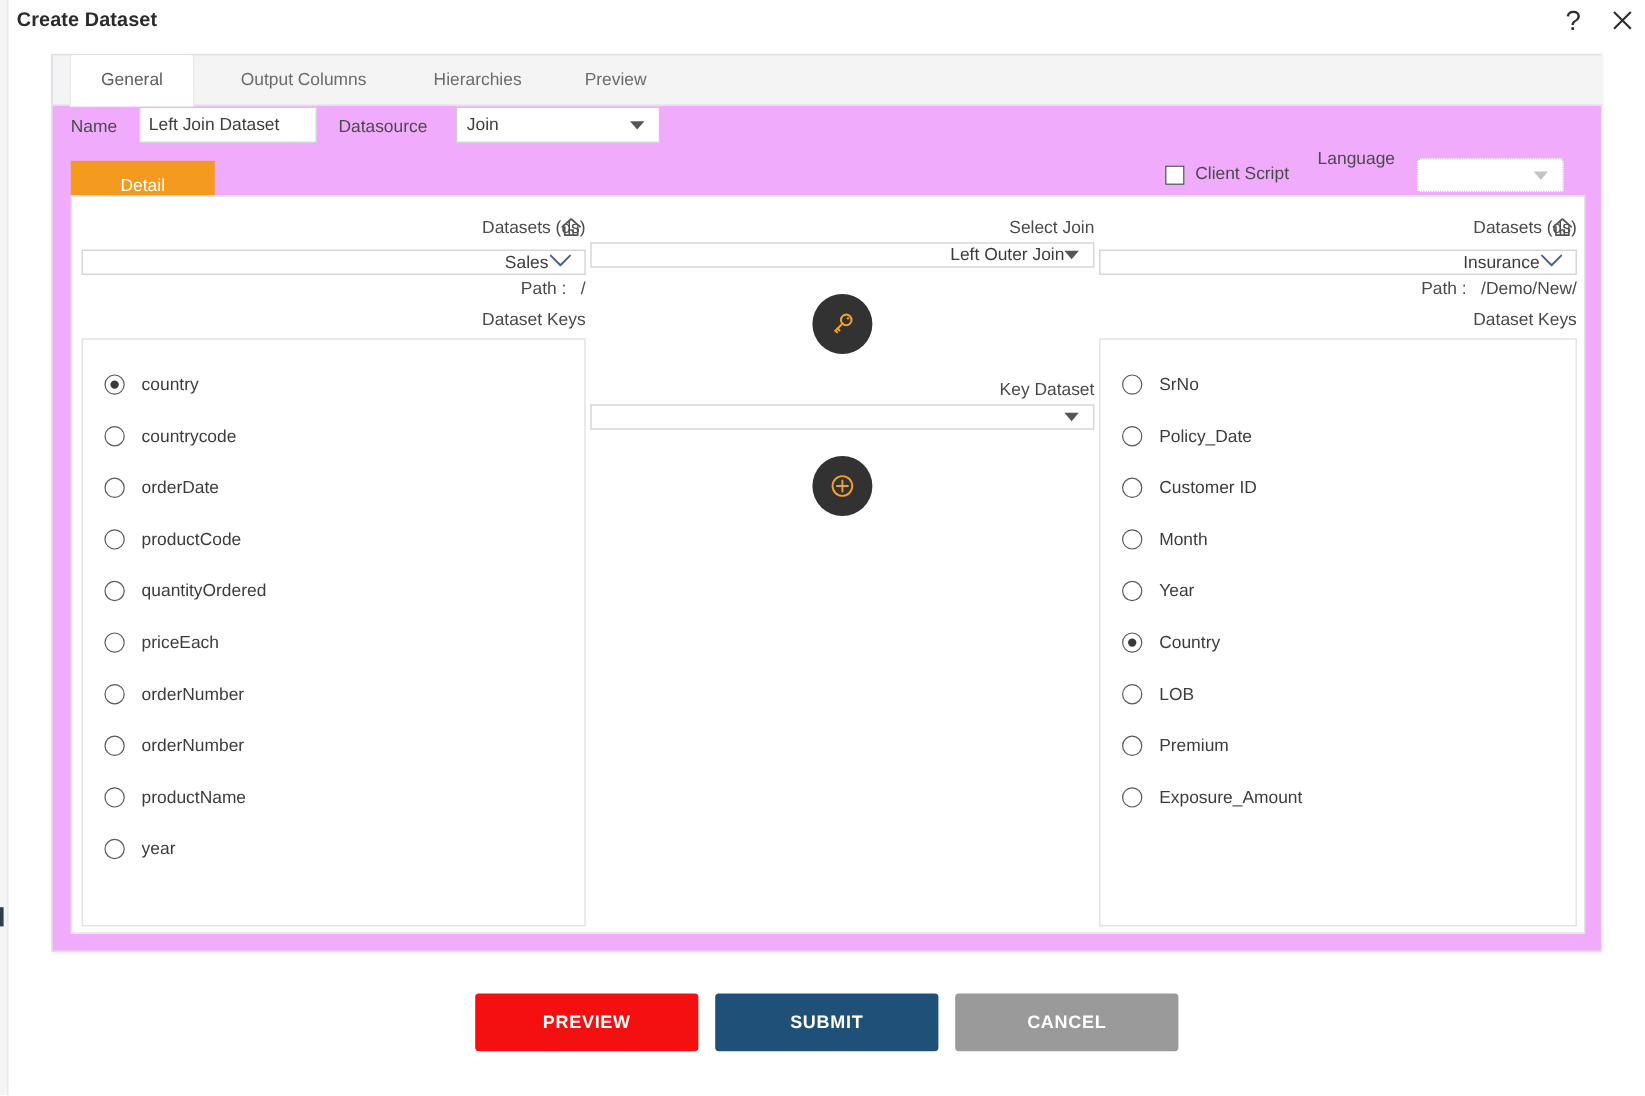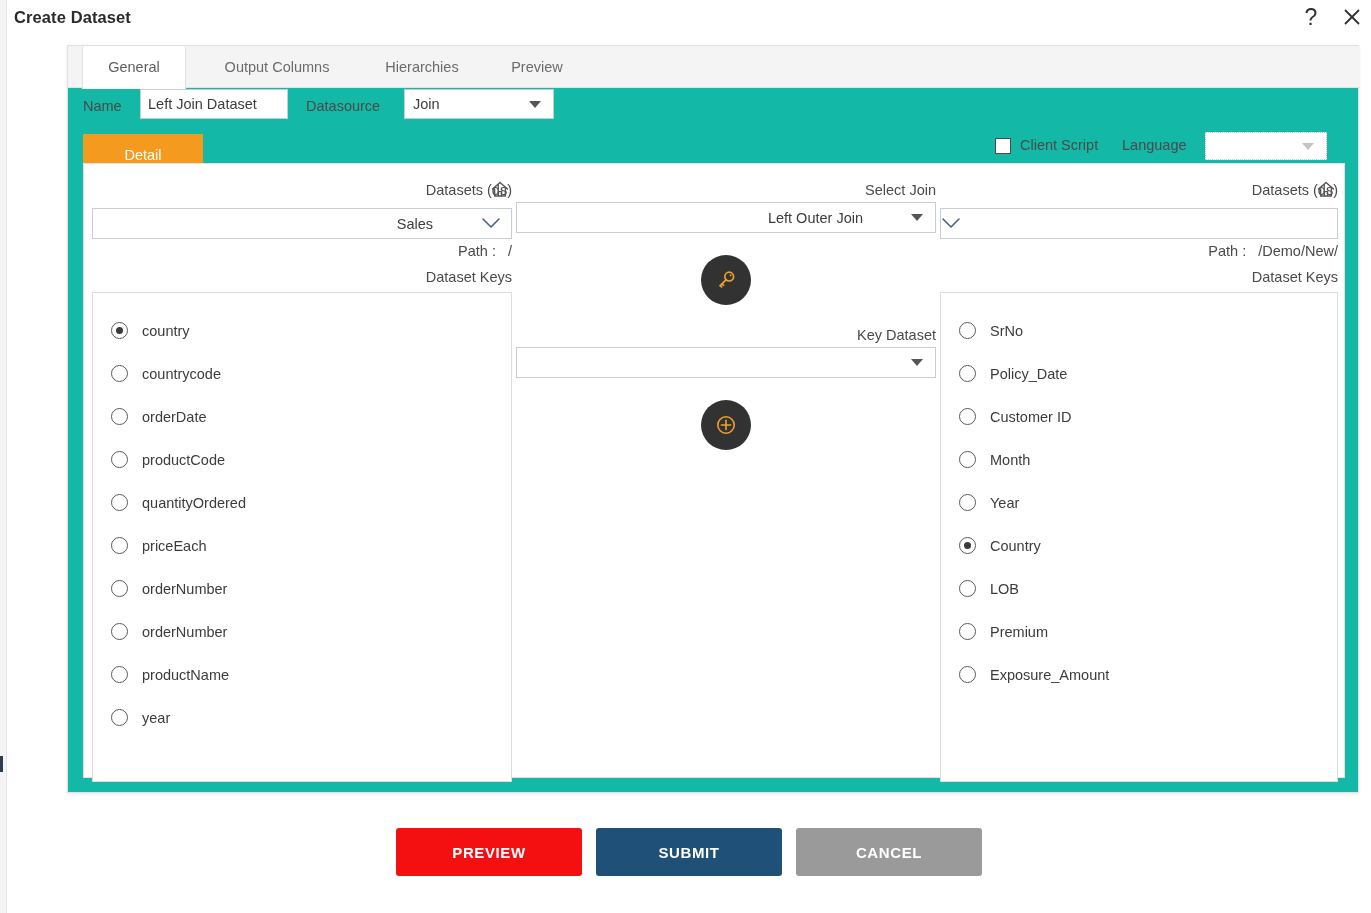--- a/index.html
+++ b/index.html
@@ -36,24 +36,23 @@
     width:30px; height:30px;
     display:flex; align-items:center; justify-content:center;
     cursor:pointer; color:#2f2f2f;
   }
   .tb-help { left:1296px; font-size:23px; line-height:1; }
   .tb-close { left:1337px; }
 
   
   .dialog-panel {
     position:absolute; left:43px; top:45px; width:1292px; height:748px;
-    background:#14b8a6;
+    background:#f0abfc;
     border:1px solid #e2e2e2;
     box-shadow:0 1px 3px rgba(0,0,0,.10);
-    margin-left:24px;
   }
 
   
   .tabstrip {
     position:absolute; left:0; top:0; width:1292px; height:42px;
     background:#f4f4f4; border-bottom:1px solid #e2e2e2;
   }
   .tab {
     position:absolute; top:0; height:42px;
     display:flex; align-items:center; justify-content:center;
@@ -73,21 +72,21 @@
 
   .name-label { position:absolute; left:15px; top:52px; }
   .name-input {
     position:absolute; left:72px; top:43px; width:148px; height:30px;
     border:1px solid #c8cdd4; background:#fff;
     font-family:"Liberation Sans", sans-serif; font-size:14.5px; color:#3c3c3c;
     padding:0 7px; outline:none;
   }
   .ds-label { position:absolute; left:238px; top:52px; }
   .ds-select {
-    position:absolute; left:336px; top:43px; width:150px; height:30px;
+    position:absolute; left:336px; top:43px; width:170px; height:30px;
     border:1px solid #c8cdd4; background:#fff;
     display:flex; align-items:center; cursor:pointer;
   }
   .ds-select .val { font-size:14.5px; color:#3c3c3c; padding-left:8px; flex:1; }
 
   .caret-solid {
     width:0; height:0;
     border-left:6px solid transparent; border-right:6px solid transparent;
     border-top:7px solid #555; margin-right:12px;
   }
@@ -95,21 +94,21 @@
 
   
   .chev { margin-right:10px; color:#4a6080; }
 
   
   .cs-check {
     position:absolute; left:927px; top:92px; width:16px; height:16px;
     border:1.6px solid #4a4a4a; background:#fff; cursor:pointer;
   }
   .cs-label { position:absolute; left:952px; top:91px; }
-  .lang-label { position:absolute; left:1054px; top:91px; }
+  .lang-label { position:absolute; left:1054px; top:79px; }
   .lang-select {
     position:absolute; left:1137px; top:86px; width:122px; height:28px;
     border:1px dotted #c9c9c9; background:#fff;
     display:flex; align-items:center; justify-content:flex-end;
     cursor:default;
   }
 
   
   .detail-tab {
     position:absolute; left:15px; top:88px; width:120px; height:29px;
@@ -132,23 +131,23 @@
 
   .col-head {
     position:relative; height:22px;
     font-size:14.5px; color:#4a4a4a;
   }
   .home-icon {
     position:absolute; right:2px; top:-2px; cursor:pointer; color:#555;
   }
 
   .sel-box {
-    margin-top:4px; height:31px;
+    margin-top:4px; height:21px;
     border:1px solid #c8cdd4; background:#fff;
-    display:flex; align-items:center; cursor:pointer;gap:48px;
+    display:flex; align-items:center; cursor:pointer;
   }
   .sel-box .val { flex:1; padding-left:8px; font-size:14.5px; color:#3c3c3c; }
 
   .path-line { margin-top:4px; font-size:14.5px; color:#4a4a4a; }
   .path-line .pv { margin-left:8px; }
 
   .keys-label { margin-top:10px; font-size:14.5px; color:#4a4a4a; }
 
   .keys-list {
     margin-top:7px;
@@ -381,20 +380,21 @@
           <span class="home-icon">
             <svg width="20" height="19" viewBox="0 0 20 19" aria-hidden="true">
               <path d="M2.5 9 L10 2.5 L17.5 9" fill="none" stroke="#555" stroke-width="1.4" stroke-linecap="round" stroke-linejoin="round"></path>
               <path d="M4.6 8.6 V16 H15.4 V8.6" fill="none" stroke="#555" stroke-width="1.4" stroke-linejoin="round"></path>
               <path d="M8.4 16 V11.6 H11.6 V16" fill="none" stroke="#555" stroke-width="1.3"></path>
             </svg>
           </span>
         </div>
 
         <div class="sel-box">
+          <span class="val">Insurance</span>
           <span class="chev">
             <svg width="20" height="12" viewBox="0 0 20 12" aria-hidden="true">
               <path d="M2 2 L10 10 L18 2" fill="none" stroke="#4a6080" stroke-width="1.6" stroke-linecap="round" stroke-linejoin="round"></path>
             </svg>
           </span>
         </div>
 
         <div class="path-line">
           <span>Path :</span>
           <span class="pv">/Demo/New/</span>

